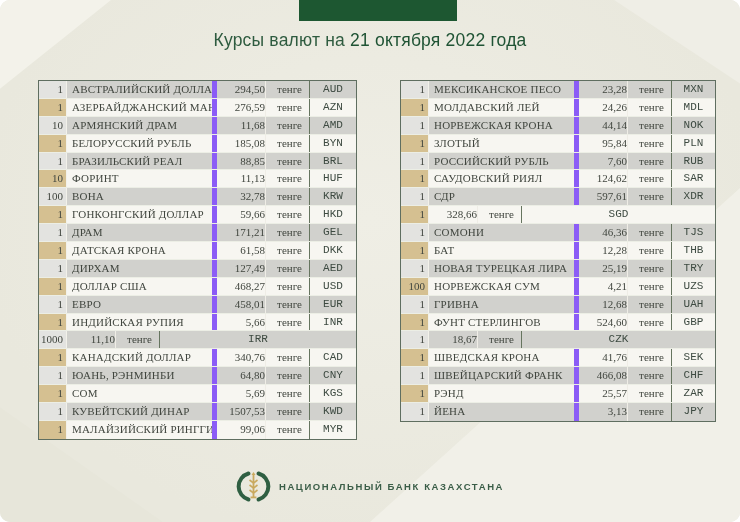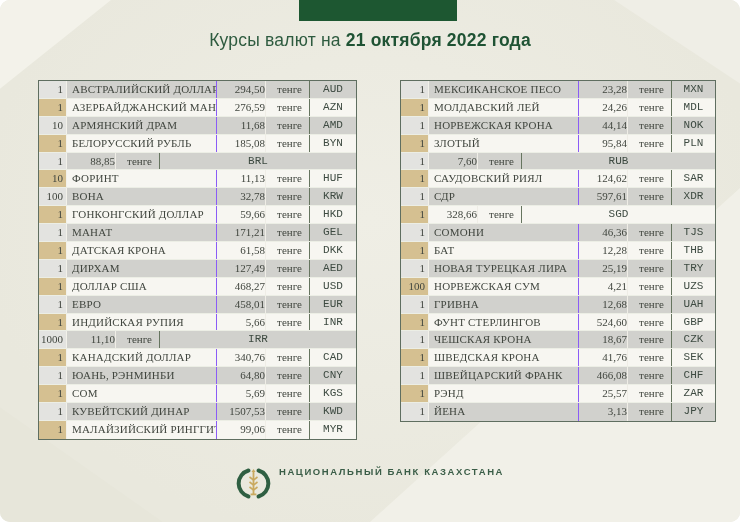--- a/index.html
+++ b/index.html
@@ -18,52 +18,52 @@
 
   .top-tab {
     position:absolute; left:299px; top:0; width:158px; height:21px;
     background:#1d5731;
   }
 
   .title {
     position:absolute; top:30px; left:0; width:740px;
     text-align:center; font-size:17.5px; color:#2e5b3f; letter-spacing:0.2px;
   }
-  .title b { color:#1f5334; font-weight:bold; }
+  .title b { color:#1f5334; font-weight:normal; }
 
   .fx-table {
     position:absolute; top:80px;
     border:1px solid #5f6e60;
     background:#eceae0;
   }
   .fx-table.left  { left:38px;  width:319px; }
   .fx-table.right { left:400px; width:316px; }
 
   .fx-row { display:flex; height:17.9px; border-bottom:1px solid #eceee5; }
   .fx-row:last-child { border-bottom:none; }
 
   .cell {
     font-family:"Liberation Serif", serif;
     font-size:11px; color:#41463f; line-height:16.5px;
     overflow:hidden; white-space:nowrap; height:100%;
   }
   .cell-qty  { flex:0 0 28px;  text-align:right; padding-right:3px; border-right:1px solid #f2f1ea; }
-  .cell-name { flex:0 0 150px; text-align:left;  padding-left:5px;  border-right:1px solid #8b5cf6; letter-spacing:0.2px; }
+  .cell-name { flex:0 0 150px; text-align:left;  padding-left:5px;  border-right:5px solid #8b5cf6; letter-spacing:0.2px; }
   .cell-rate { flex:0 0 49px;  text-align:right; border-right:1px solid #efede6; }
   .cell-unit { flex:0 0 44px;  text-align:center;  padding-left:4px;  border-right:1px solid #66755f; }
   .cell-code { flex:1 1 auto;  text-align:center; color:#3d4a41;font-family:Liberation Mono, monospace; }
 
   .fx-row.odd  .cell      { background:#d1d1cd; }
   .fx-row.odd  .cell-qty  { background:#e3e3e0; }
   .fx-row.even .cell      { background:#f7f6f1; }
   .fx-row.even .cell-qty  { background:#d5c091; }
 
   .footer {
     position:absolute; left:0; top:466px; width:740px; height:40px;
-    display:flex; justify-content:center; gap:8px;
+    display:flex; align-items:center; justify-content:center; gap:8px;
   }
   .bank-name {
     font-size:9.5px; font-weight:bold; letter-spacing:1.6px;
     color:#3a5d47;
   }
   .logo { width:35px; height:35px; display:block; }
 </style>
 </head>
 <body>
 
@@ -103,20 +103,21 @@
   </div>
       <div class="fx-row even">
     <div class="cell cell-qty">1</div>
     <div class="cell cell-name">БЕЛОРУССКИЙ РУБЛЬ</div>
     <div class="cell cell-rate">185,08</div>
     <div class="cell cell-unit">тенге</div>
     <div class="cell cell-code">BYN</div>
   </div>
       <div class="fx-row odd">
     <div class="cell cell-qty">1</div>
+    <div class="cell cell-name">БРАЗИЛЬСКИЙ РЕАЛ</div>
     <div class="cell cell-rate">88,85</div>
     <div class="cell cell-unit">тенге</div>
     <div class="cell cell-code">BRL</div>
   </div>
       <div class="fx-row even">
     <div class="cell cell-qty">10</div>
     <div class="cell cell-name">ФОРИНТ</div>
     <div class="cell cell-rate">11,13</div>
     <div class="cell cell-unit">тенге</div>
     <div class="cell cell-code">HUF</div>
@@ -130,21 +131,21 @@
   </div>
       <div class="fx-row even">
     <div class="cell cell-qty">1</div>
     <div class="cell cell-name">ГОНКОНГСКИЙ ДОЛЛАР</div>
     <div class="cell cell-rate">59,66</div>
     <div class="cell cell-unit">тенге</div>
     <div class="cell cell-code">HKD</div>
   </div>
       <div class="fx-row odd">
     <div class="cell cell-qty">1</div>
-    <div class="cell cell-name">МАНАТ</div>
+    <div class="cell cell-name">ДРАМ</div>
     <div class="cell cell-rate">171,21</div>
     <div class="cell cell-unit">тенге</div>
     <div class="cell cell-code">GEL</div>
   </div>
       <div class="fx-row even">
     <div class="cell cell-qty">1</div>
     <div class="cell cell-name">ДАТСКАЯ КРОНА</div>
     <div class="cell cell-rate">61,58</div>
     <div class="cell cell-unit">тенге</div>
     <div class="cell cell-code">DKK</div>
@@ -243,20 +244,21 @@
   </div>
       <div class="fx-row even">
     <div class="cell cell-qty">1</div>
     <div class="cell cell-name">ЗЛОТЫЙ</div>
     <div class="cell cell-rate">95,84</div>
     <div class="cell cell-unit">тенге</div>
     <div class="cell cell-code">PLN</div>
   </div>
       <div class="fx-row odd">
     <div class="cell cell-qty">1</div>
+    <div class="cell cell-name">РОССИЙСКИЙ РУБЛЬ</div>
     <div class="cell cell-rate">7,60</div>
     <div class="cell cell-unit">тенге</div>
     <div class="cell cell-code">RUB</div>
   </div>
       <div class="fx-row even">
     <div class="cell cell-qty">1</div>
     <div class="cell cell-name">САУДОВСКИЙ РИЯЛ</div>
     <div class="cell cell-rate">124,62</div>
     <div class="cell cell-unit">тенге</div>
     <div class="cell cell-code">SAR</div>
@@ -311,21 +313,20 @@
   </div>
       <div class="fx-row even">
     <div class="cell cell-qty">1</div>
     <div class="cell cell-name">ФУНТ СТЕРЛИНГОВ</div>
     <div class="cell cell-rate">524,60</div>
     <div class="cell cell-unit">тенге</div>
     <div class="cell cell-code">GBP</div>
   </div>
       <div class="fx-row odd">
     <div class="cell cell-qty">1</div>
-    <div class="cell cell-name">ЧЕШСКАЯ КРОНА</div>
     <div class="cell cell-rate">18,67</div>
     <div class="cell cell-unit">тенге</div>
     <div class="cell cell-code">CZK</div>
   </div>
       <div class="fx-row even">
     <div class="cell cell-qty">1</div>
     <div class="cell cell-name">ШВЕДСКАЯ КРОНА</div>
     <div class="cell cell-rate">41,76</div>
     <div class="cell cell-unit">тенге</div>
     <div class="cell cell-code">SEK</div>

